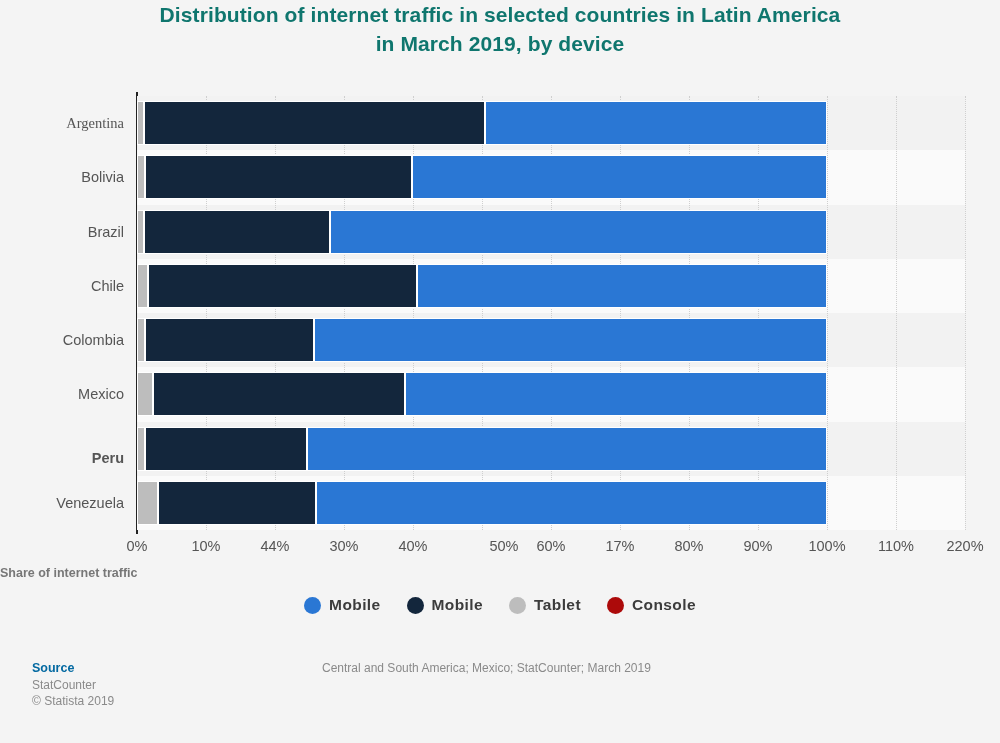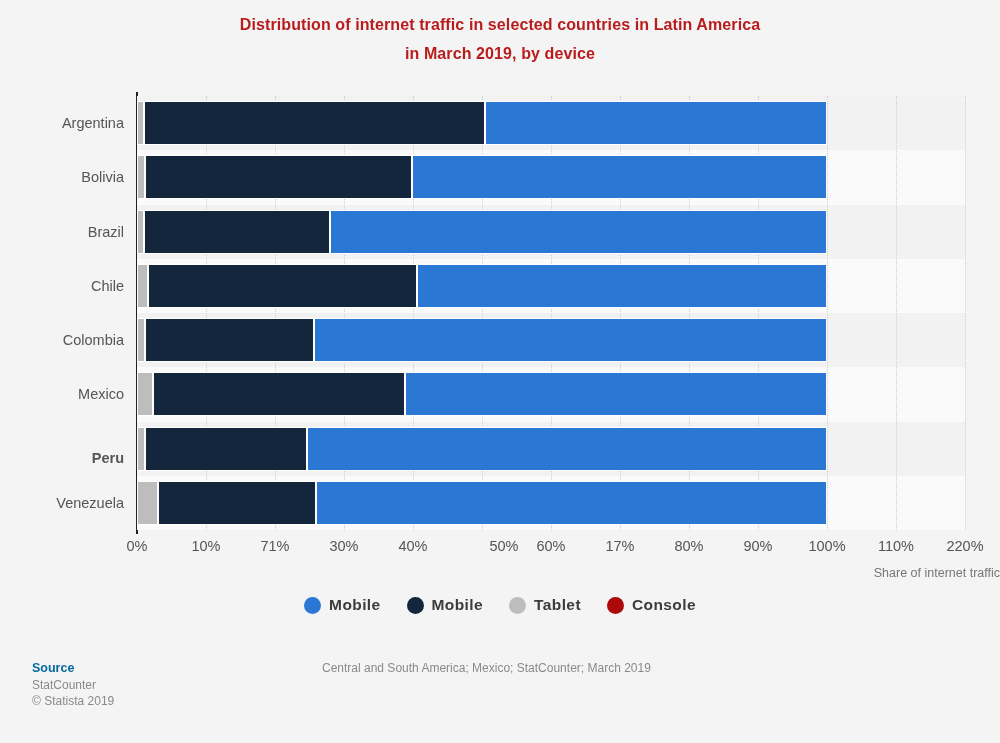--- a/index.html
+++ b/index.html
@@ -11,25 +11,24 @@
     height: 743px;
     background: #f4f4f4;
     font-family: "Liberation Sans", sans-serif;
     overflow: hidden;
     position: relative;
   }
 
   
   #chart-title {
     text-align: center;
-    font-size: 16px;
+    font-size: 21px;
     font-weight: bold;
-    color: #b91c1c;
+    color: #0f766e;
     line-height: 29px;
-    padding-top: 10px;
     letter-spacing: 0.1px;
   }
   #chart-title .line {
     display: block;
   }
 
   
   #plot-area {
     position: absolute;
     left: 137px;
@@ -117,23 +116,24 @@
     font-size: 14.5px;
     color: #555555;
     transform: translateX(-50%);
     white-space: nowrap;
   }
   #x-axis-title {
     position: absolute;
     top: 566px;
     left: 0;
     width: 1000px;
-    text-align: right;
+    text-align: left;
     font-size: 12.5px;
     color: #777777;
+    font-weight: bold;
   }
 
   
   #legend {
     position: absolute;
     top: 596px;
     left: 0;
     width: 1000px;
     display: flex;
     justify-content: center;
@@ -261,33 +261,33 @@
       </div>
       <div class="bar-row" style="top: 384.875px;">
         <div class="seg" title="Venezuela – Tablet: 3.1%" style="left: 0px; width: 21.39px; background: rgb(189, 189, 189); border: 1px solid rgb(255, 255, 255);"></div>
         <div class="seg" title="Venezuela – Mobile: 22.9%" style="left: 21.39px; width: 158.01px; background: rgb(19, 38, 60); border: 1px solid rgb(255, 255, 255);"></div>
         <div class="seg" title="Venezuela – Desktop: 74%" style="left: 179.4px; width: 510.6px; background: rgb(42, 119, 212); border: 1px solid rgb(255, 255, 255);"></div>
       </div>
     </div>
 </div>
 
 <div id="y-labels">
-    <div class="y-label" style="top: 18.125px;">Argentina</div>
+    <div class="y-label" style="top: 18.125px; font-family: Liberation Serif, serif;">Argentina</div>
     <div class="y-label" style="top: 72.375px;">Bolivia</div>
     <div class="y-label" style="top: 126.625px;">Brazil</div>
     <div class="y-label" style="top: 180.875px;">Chile</div>
     <div class="y-label" style="top: 235.125px;">Colombia</div>
     <div class="y-label" style="top: 289.375px;">Mexico</div>
     <div class="y-label" style="top: 353px; font-weight: bold;">Peru</div>
     <div class="y-label" style="top: 397.875px;">Venezuela</div>
   </div>
 <div id="x-labels">
     <div class="x-label" style="left: 137px;">0%</div>
     <div class="x-label" style="left: 206px;">10%</div>
-    <div class="x-label" style="left: 275px;">71%</div>
+    <div class="x-label" style="left: 275px;">44%</div>
     <div class="x-label" style="left: 344px;">30%</div>
     <div class="x-label" style="left: 413px;">40%</div>
     <div class="x-label" style="left: 504px;">50%</div>
     <div class="x-label" style="left: 551px;">60%</div>
     <div class="x-label" style="left: 620px;">17%</div>
     <div class="x-label" style="left: 689px;">80%</div>
     <div class="x-label" style="left: 758px;">90%</div>
     <div class="x-label" style="left: 827px;">100%</div>
     <div class="x-label" style="left: 896px;">110%</div>
     <div class="x-label" style="left: 965px;">220%</div>

